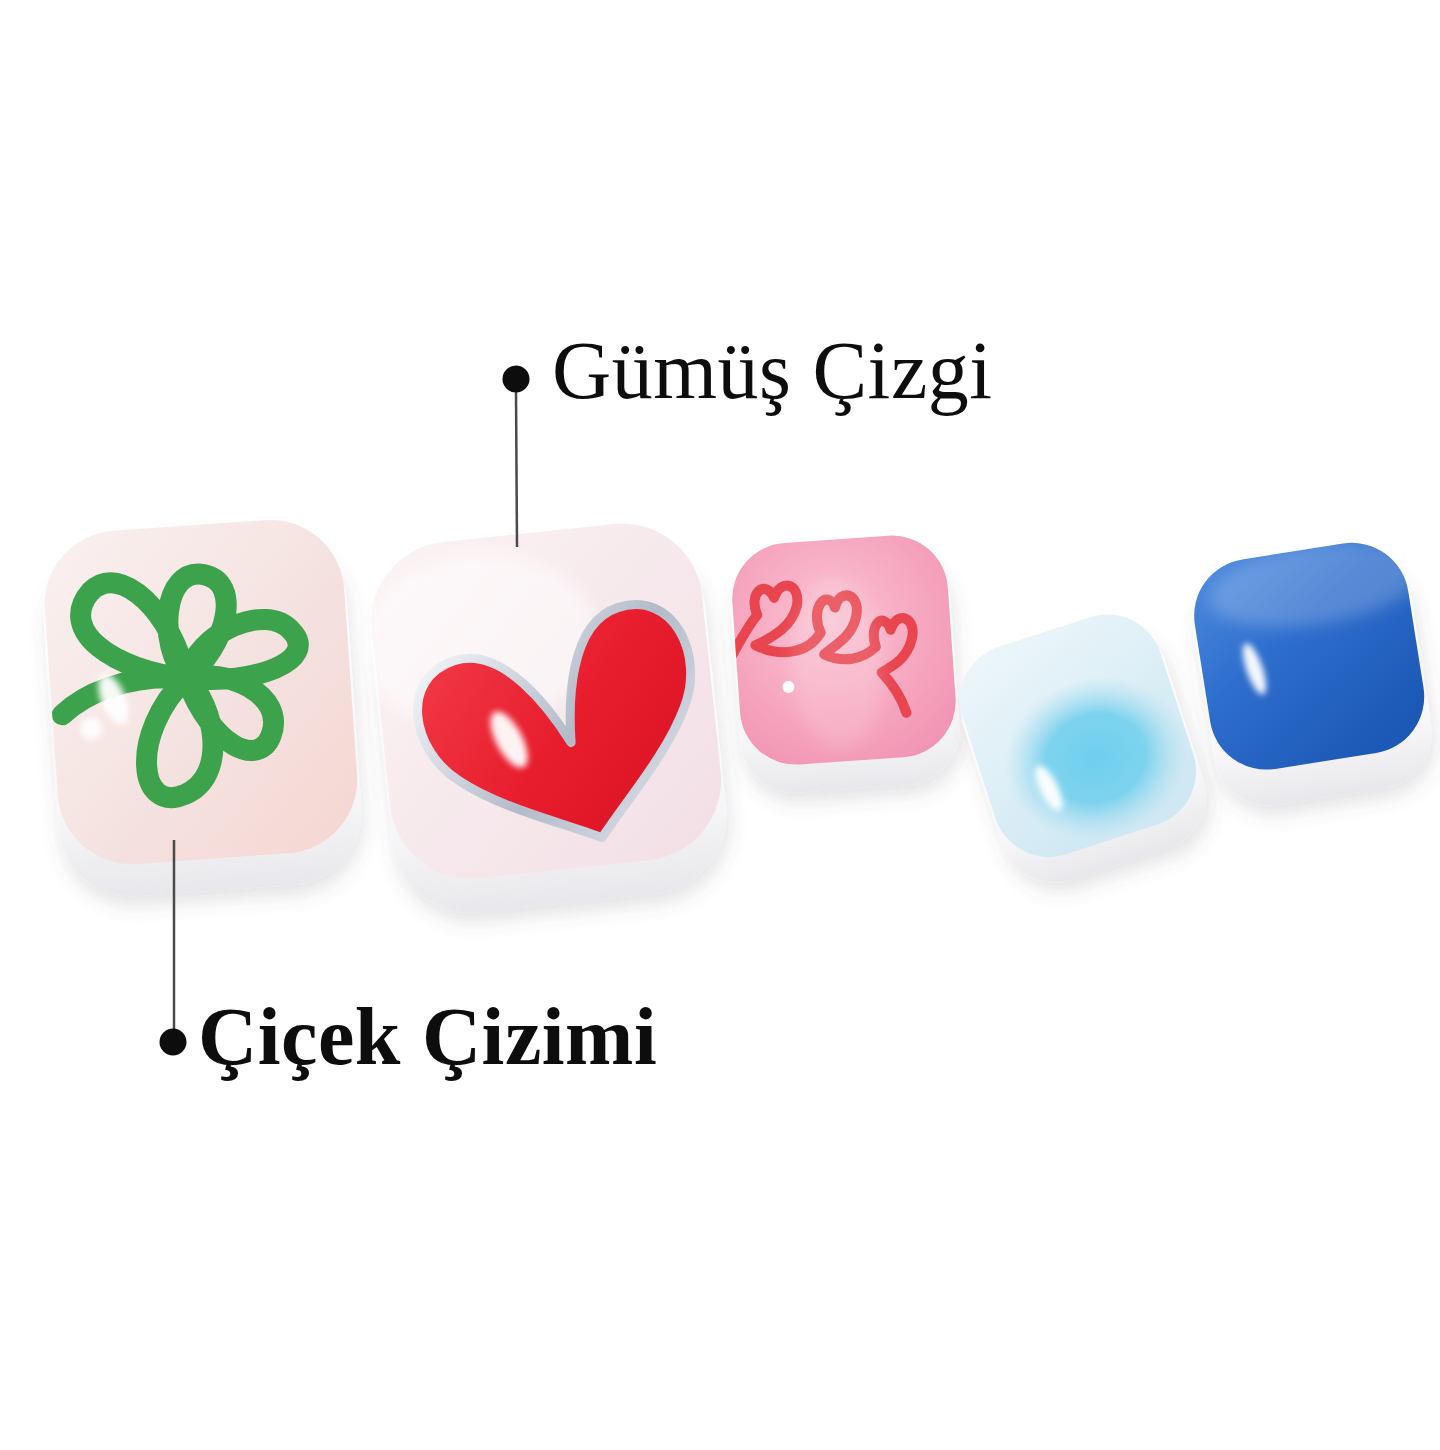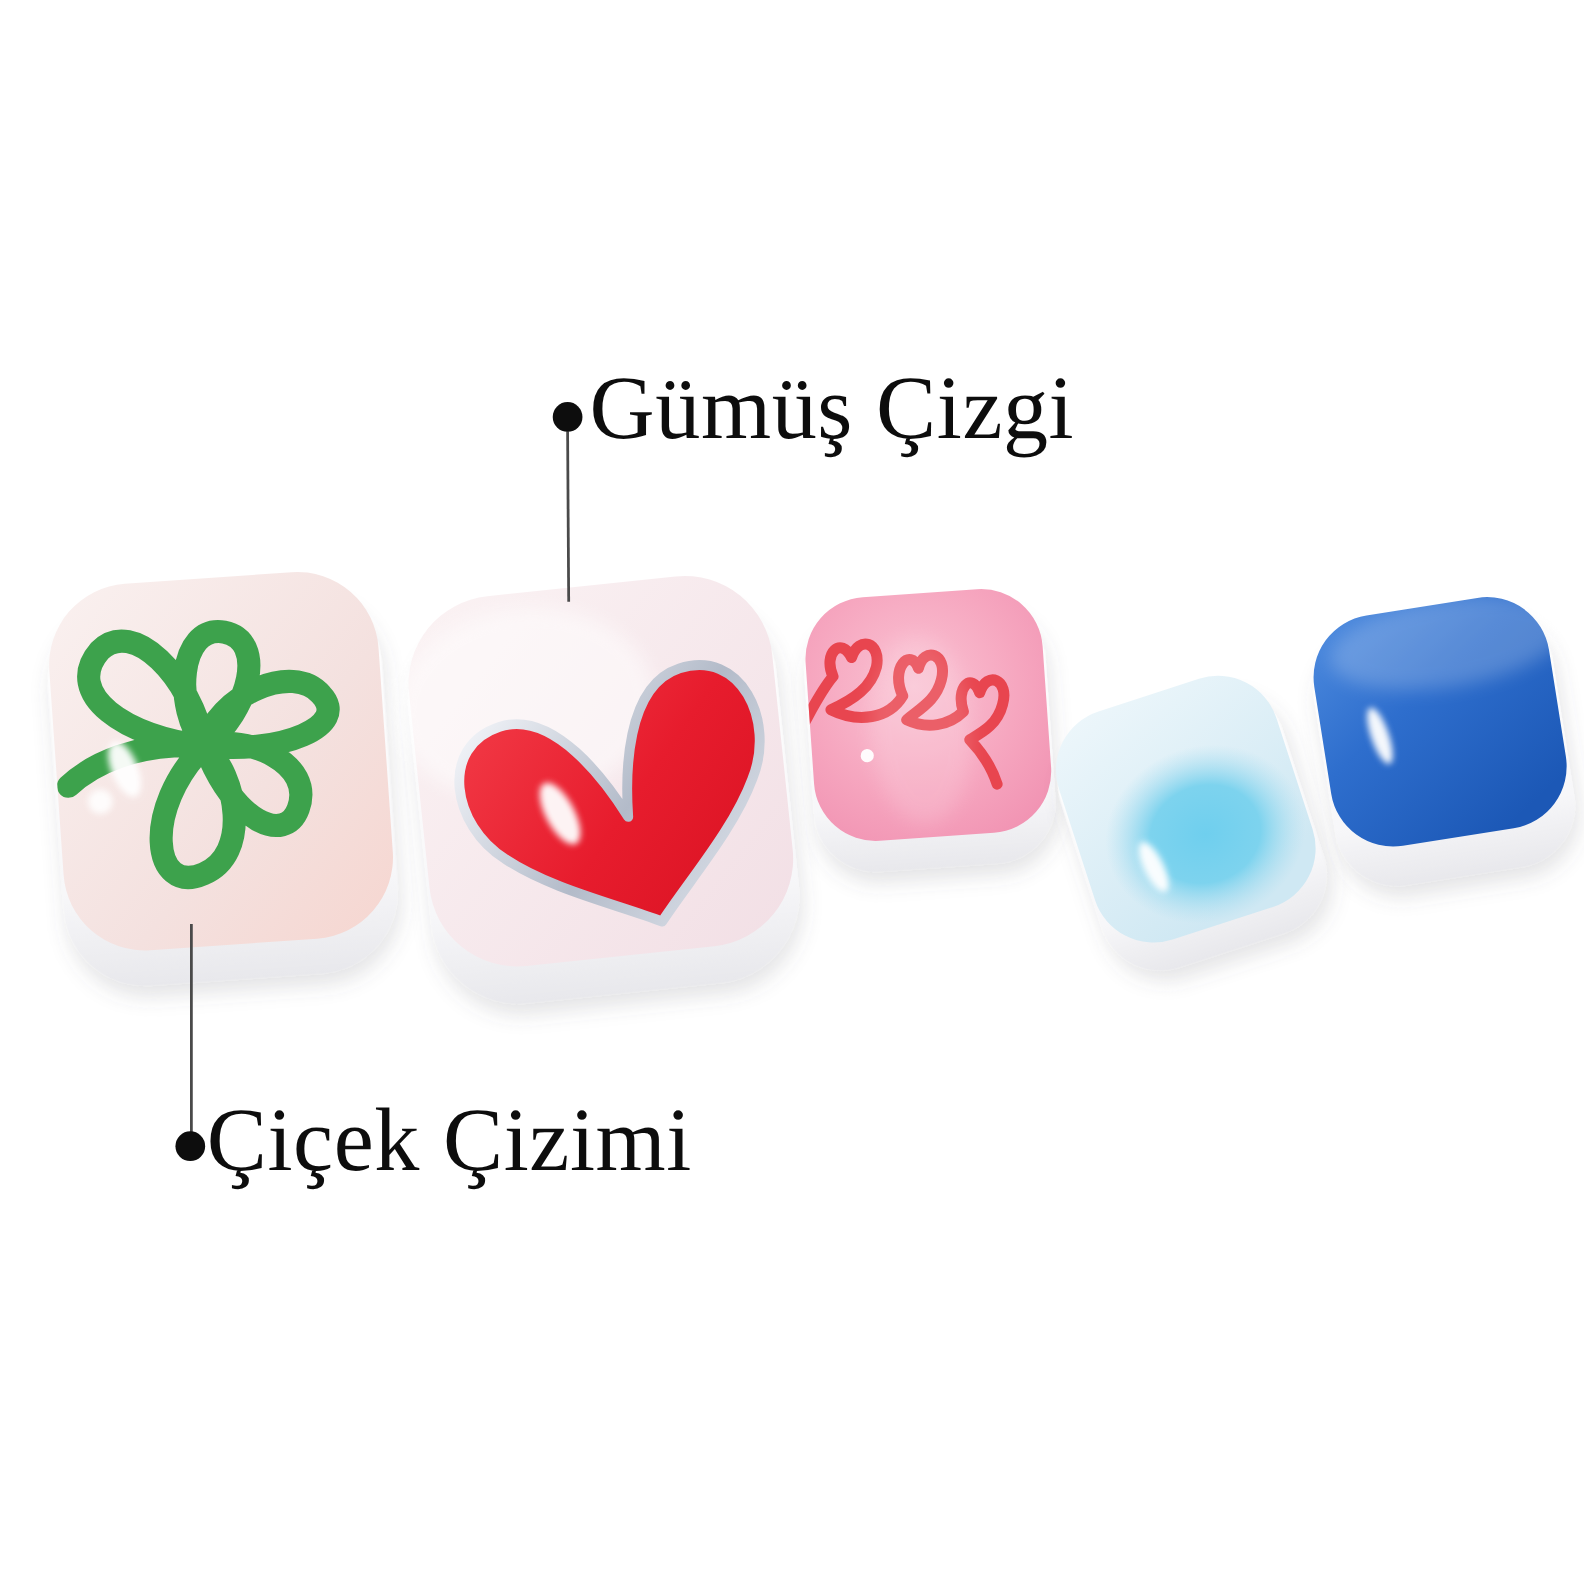--- a/index.html
+++ b/index.html
@@ -12,22 +12,22 @@
   }
   .art{position:absolute;left:0;top:0;width:1440px;height:1450px;}
   .callout-label{
     position:absolute;
     font-size:82px;
     line-height:1.05;
     color:#0d0d0d;
     white-space:nowrap;
     letter-spacing:0.5px;
   }
-  #label-silver{left:536px;top:328px;text-align:right;}
-  #label-flower{left:188px;top:994px;}
+  #label-silver{left:552px;top:328px;text-align:right;}
+  #label-flower{left:198px;top:994px;font-weight:bold;}
 </style>
 </head>
 <body>
 
 <div class="canvas">
 
   <svg class="art" viewBox="0 0 1440 1450" aria-hidden="true">
     <defs>
       <linearGradient id="gWhite" x1="0" y1="0" x2="0" y2="1">
         <stop offset="0" stop-color="#ffffff"></stop>

